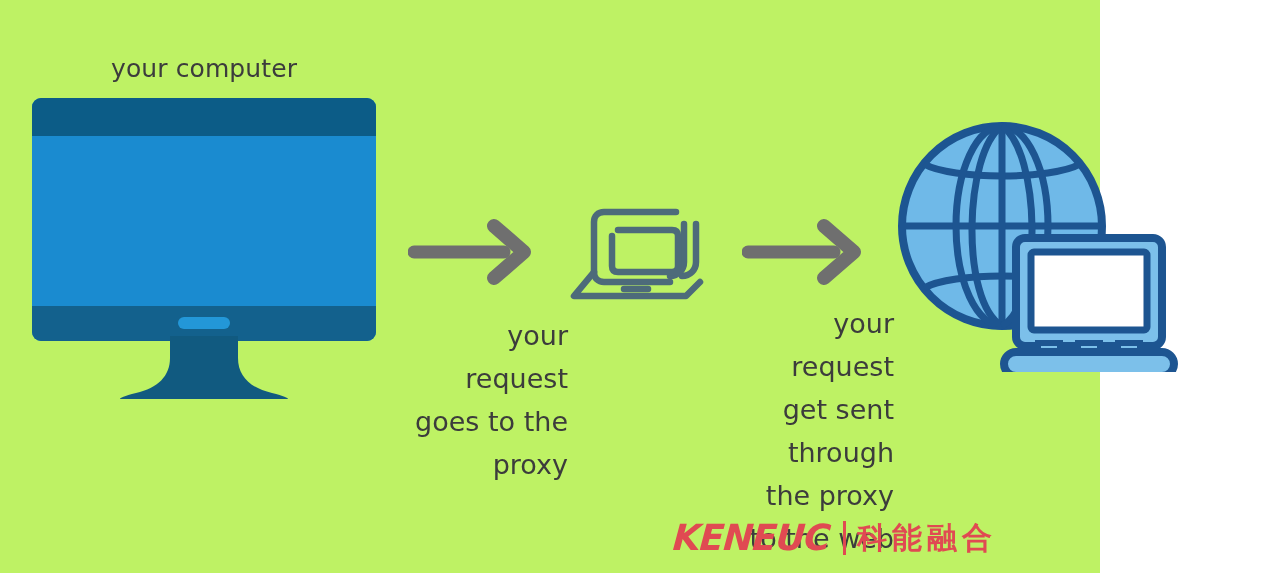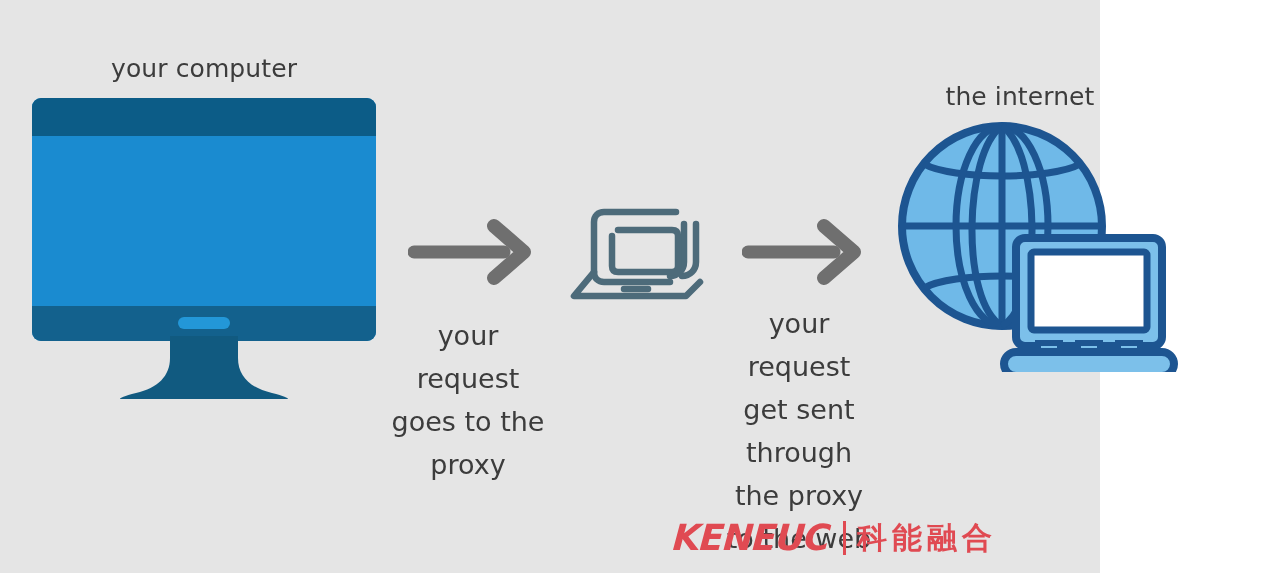--- a/index.html
+++ b/index.html
@@ -13,41 +13,41 @@
     font-family: "DejaVu Sans", "Liberation Sans", sans-serif;
     overflow: hidden;
     position: relative;
     color: #3a3a3a;
   }
 
   .stage {
     position: relative;
     width: 1100px;
     height: 573px;
-    background: #e5e5e5;
+    background: #bef264;
   }
 
   .abs { position: absolute; }
 
   
   .node-label {
     position: absolute;
     font-size: 25px;
     font-weight: 400;
     color: #3c3c3c;
     letter-spacing: 0.1px;
     white-space: nowrap;
     text-align: center;
   }
   .caption {
     position: absolute;
     font-size: 27px;
     line-height: 43px;
     color: #3c3c3c;
-    text-align: center;
+    text-align: right;
     white-space: pre-line;
     font-weight: 400;
   }
 
   
   #computer-monitor { left: 32px; top: 98px; width: 344px; height: 300px; }
 
   .mon-body {
     position: absolute;
     left: 0; top: 0;
@@ -171,21 +171,20 @@
     <polyline points="82,8 112,34 82,60" fill="none" stroke="#6f6f6f" stroke-width="14" stroke-linecap="round" stroke-linejoin="round"></polyline>
   </svg>
 
   <div class="caption" style="left:704px; top:302px; width:190px;">your
 request
 get sent
 through
 the proxy
 to the web</div>
 
-  <div class="node-label" style="left:900px; top:82px; width:240px;">the internet</div>
 
   <svg id="internet-globe" width="290" height="250" viewBox="0 0 290 250">
 
     <g>
       <circle cx="106" cy="104" r="100" fill="#6fb9e8" stroke="#1d5591" stroke-width="8"></circle>
 
       <g fill="none" stroke="#1d5591" stroke-width="7">
         <path d="M28,42 C56,58 156,58 184,42"></path>
         <line x1="7" y1="104" x2="205" y2="104"></line>
         <path d="M28,166 C56,150 156,150 184,166"></path>

